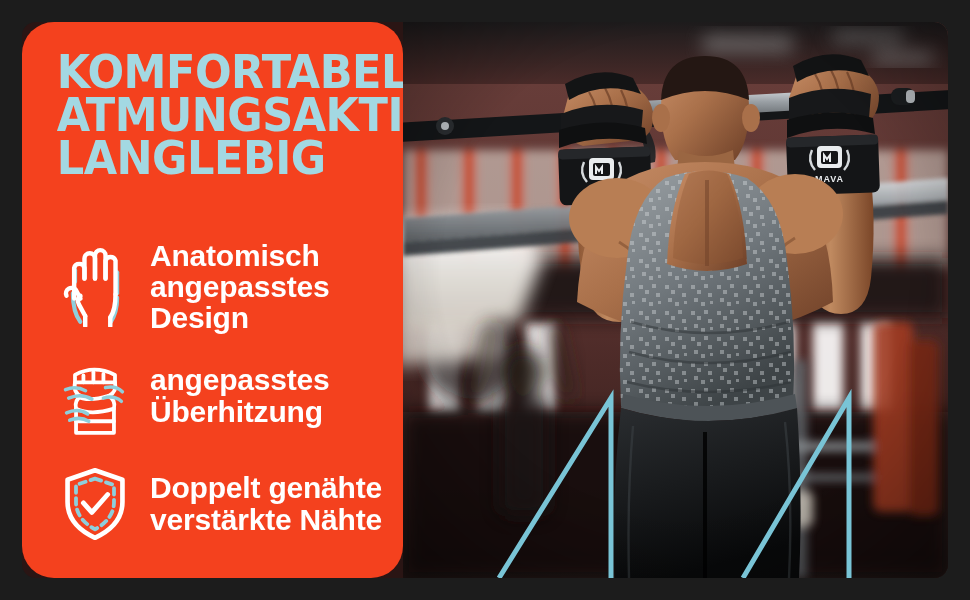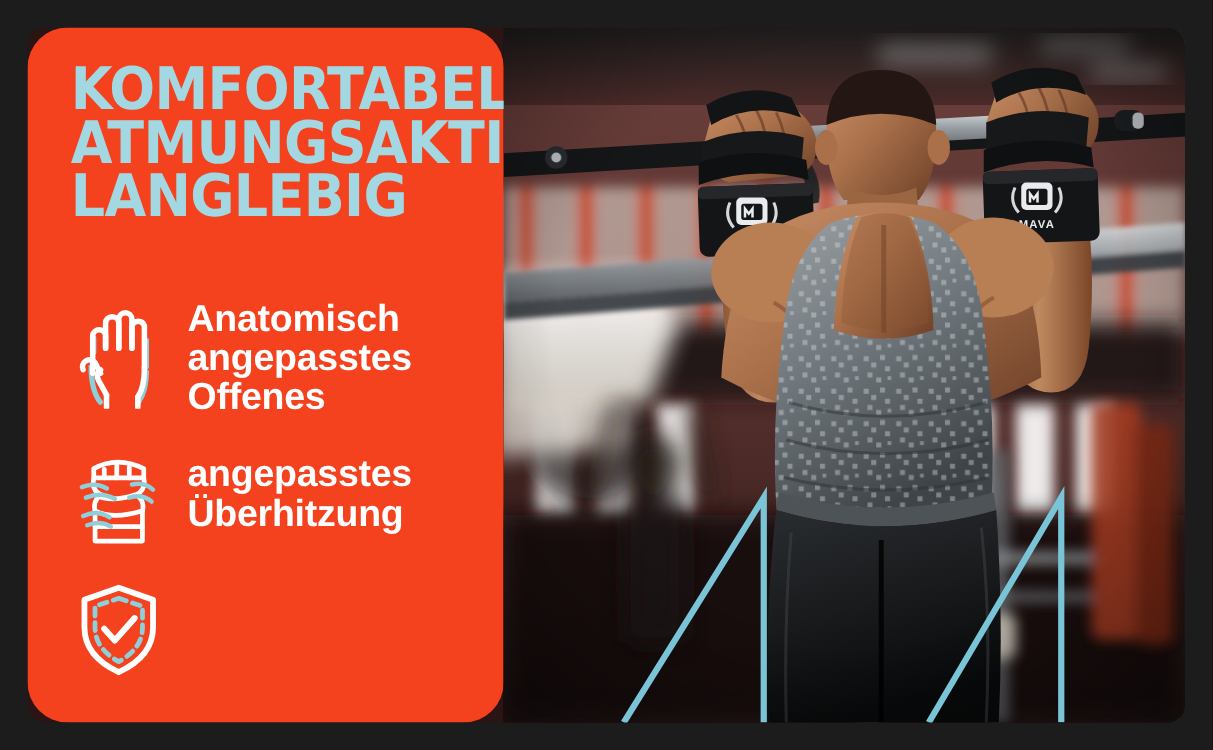--- a/index.html
+++ b/index.html
@@ -124,21 +124,21 @@
               <path d="M18.2 46.5 q-4 3 -1.5 8 l6 11"></path>
               <path d="M51.5 45 q0 15 -5 22"></path>
               <path d="M22.7 65.5 V75"></path>
               <path d="M46.5 67 V75"></path>
             </g>
           </svg>
         </div>
         <div class="feature-text">
           <span>Anatomisch</span>
           <span>angepasstes</span>
-          <span>Offenes</span>
+          <span>Design</span>
         </div>
       </li>
 
       <li class="feature">
         <div class="feature-icon">
           <svg viewBox="0 0 64 76" width="68" height="80" fill="none" stroke-linecap="round" stroke-linejoin="round">
 
             <g stroke="#ffffff" stroke-width="3.6">
               <path d="M13 18 q18 -10 38 0 V25 H13 Z"></path>
               <path d="M21 18.5 V25"></path>
@@ -169,20 +169,24 @@
         </div>
       </li>
 
       <li class="feature">
         <div class="feature-icon">
           <svg viewBox="0 0 64 72" width="68" height="76" fill="none" stroke-linecap="round" stroke-linejoin="round">
             <path d="M32 4 L58 13 V34 q0 22 -26 34 Q6 56 6 34 V13 Z" stroke="#ffffff" stroke-width="4.4"></path>
             <path d="M32 12 L50 18 V34 q0 16 -18 26 Q14 50 14 34 V18 Z" stroke="#8ecfdc" stroke-width="3.6" stroke-dasharray="6 5"></path>
             <path d="M21 35 L29 44 L44 27" stroke="#ffffff" stroke-width="4.6"></path>
           </svg>
+        </div>
+        <div class="feature-text">
+          <span>Doppelt genähte</span>
+          <span>verstärkte Nähte</span>
         </div>
       </li>
 
     </ul>
   </div>
 
   <div class="photo">
     <svg class="scene" viewBox="0 0 545 556" preserveAspectRatio="xMidYMid slice">
       <defs>
         <linearGradient id="wallG" x1="0" y1="0" x2="0" y2="1">

